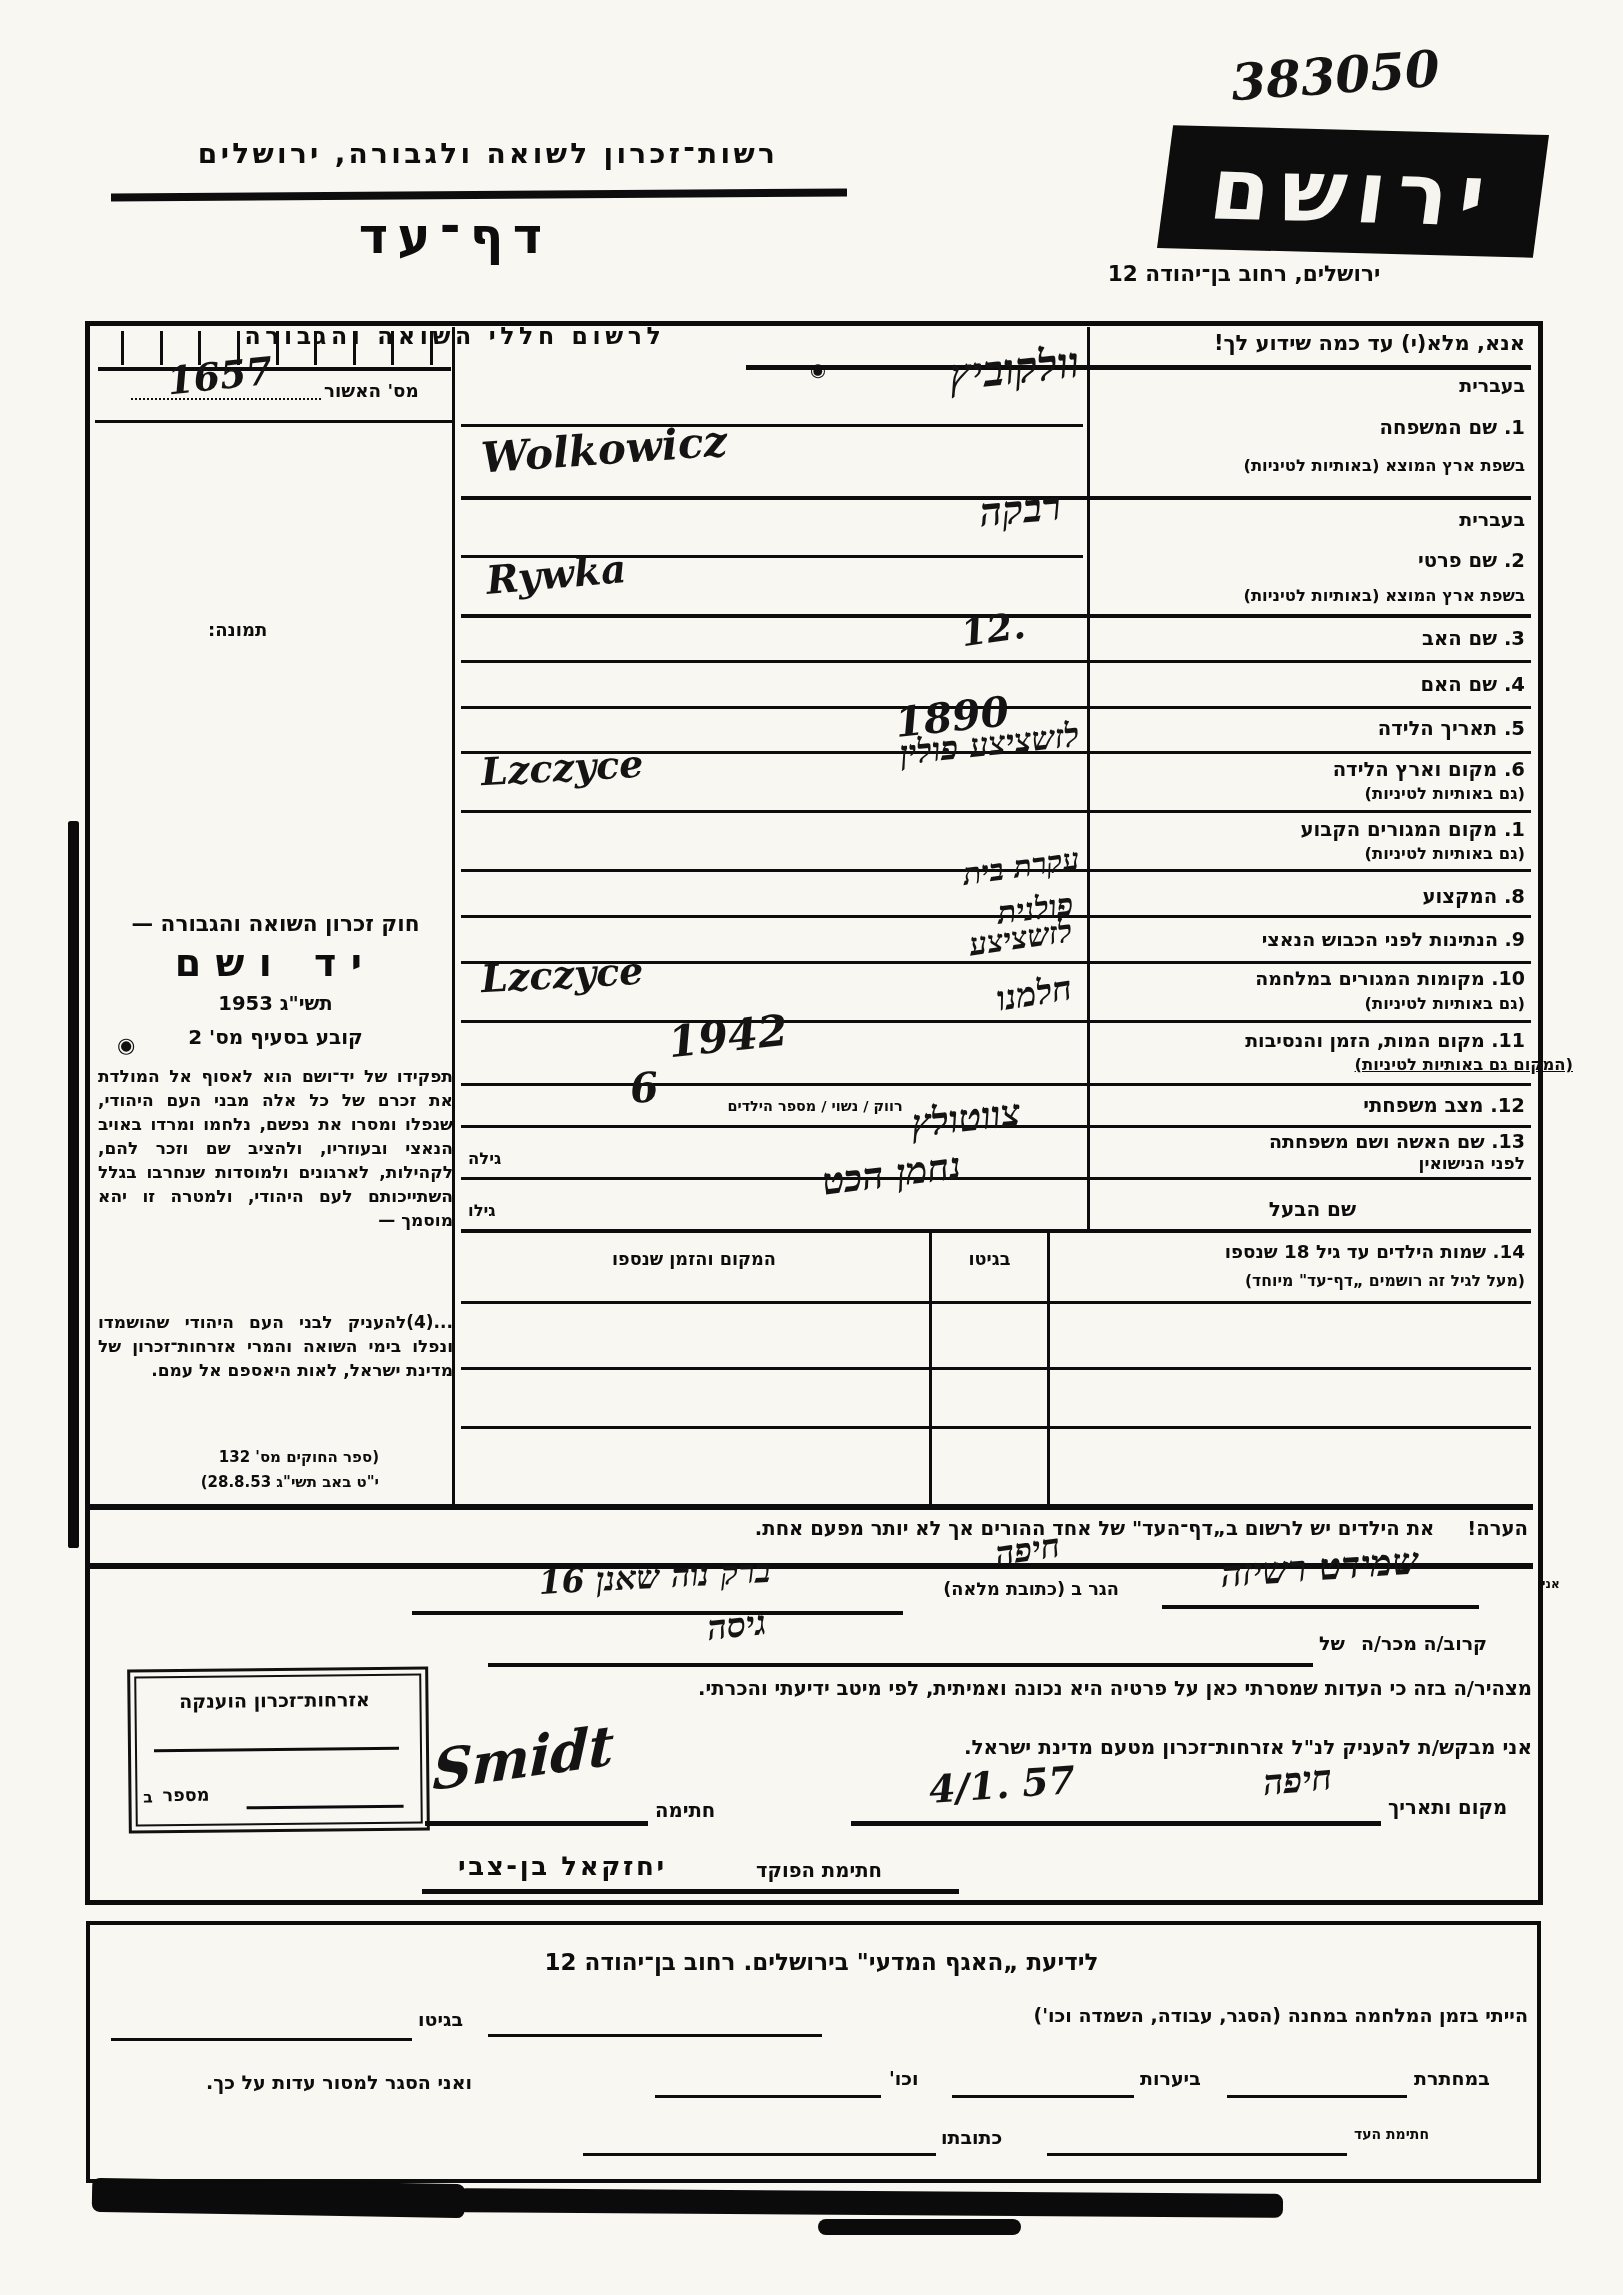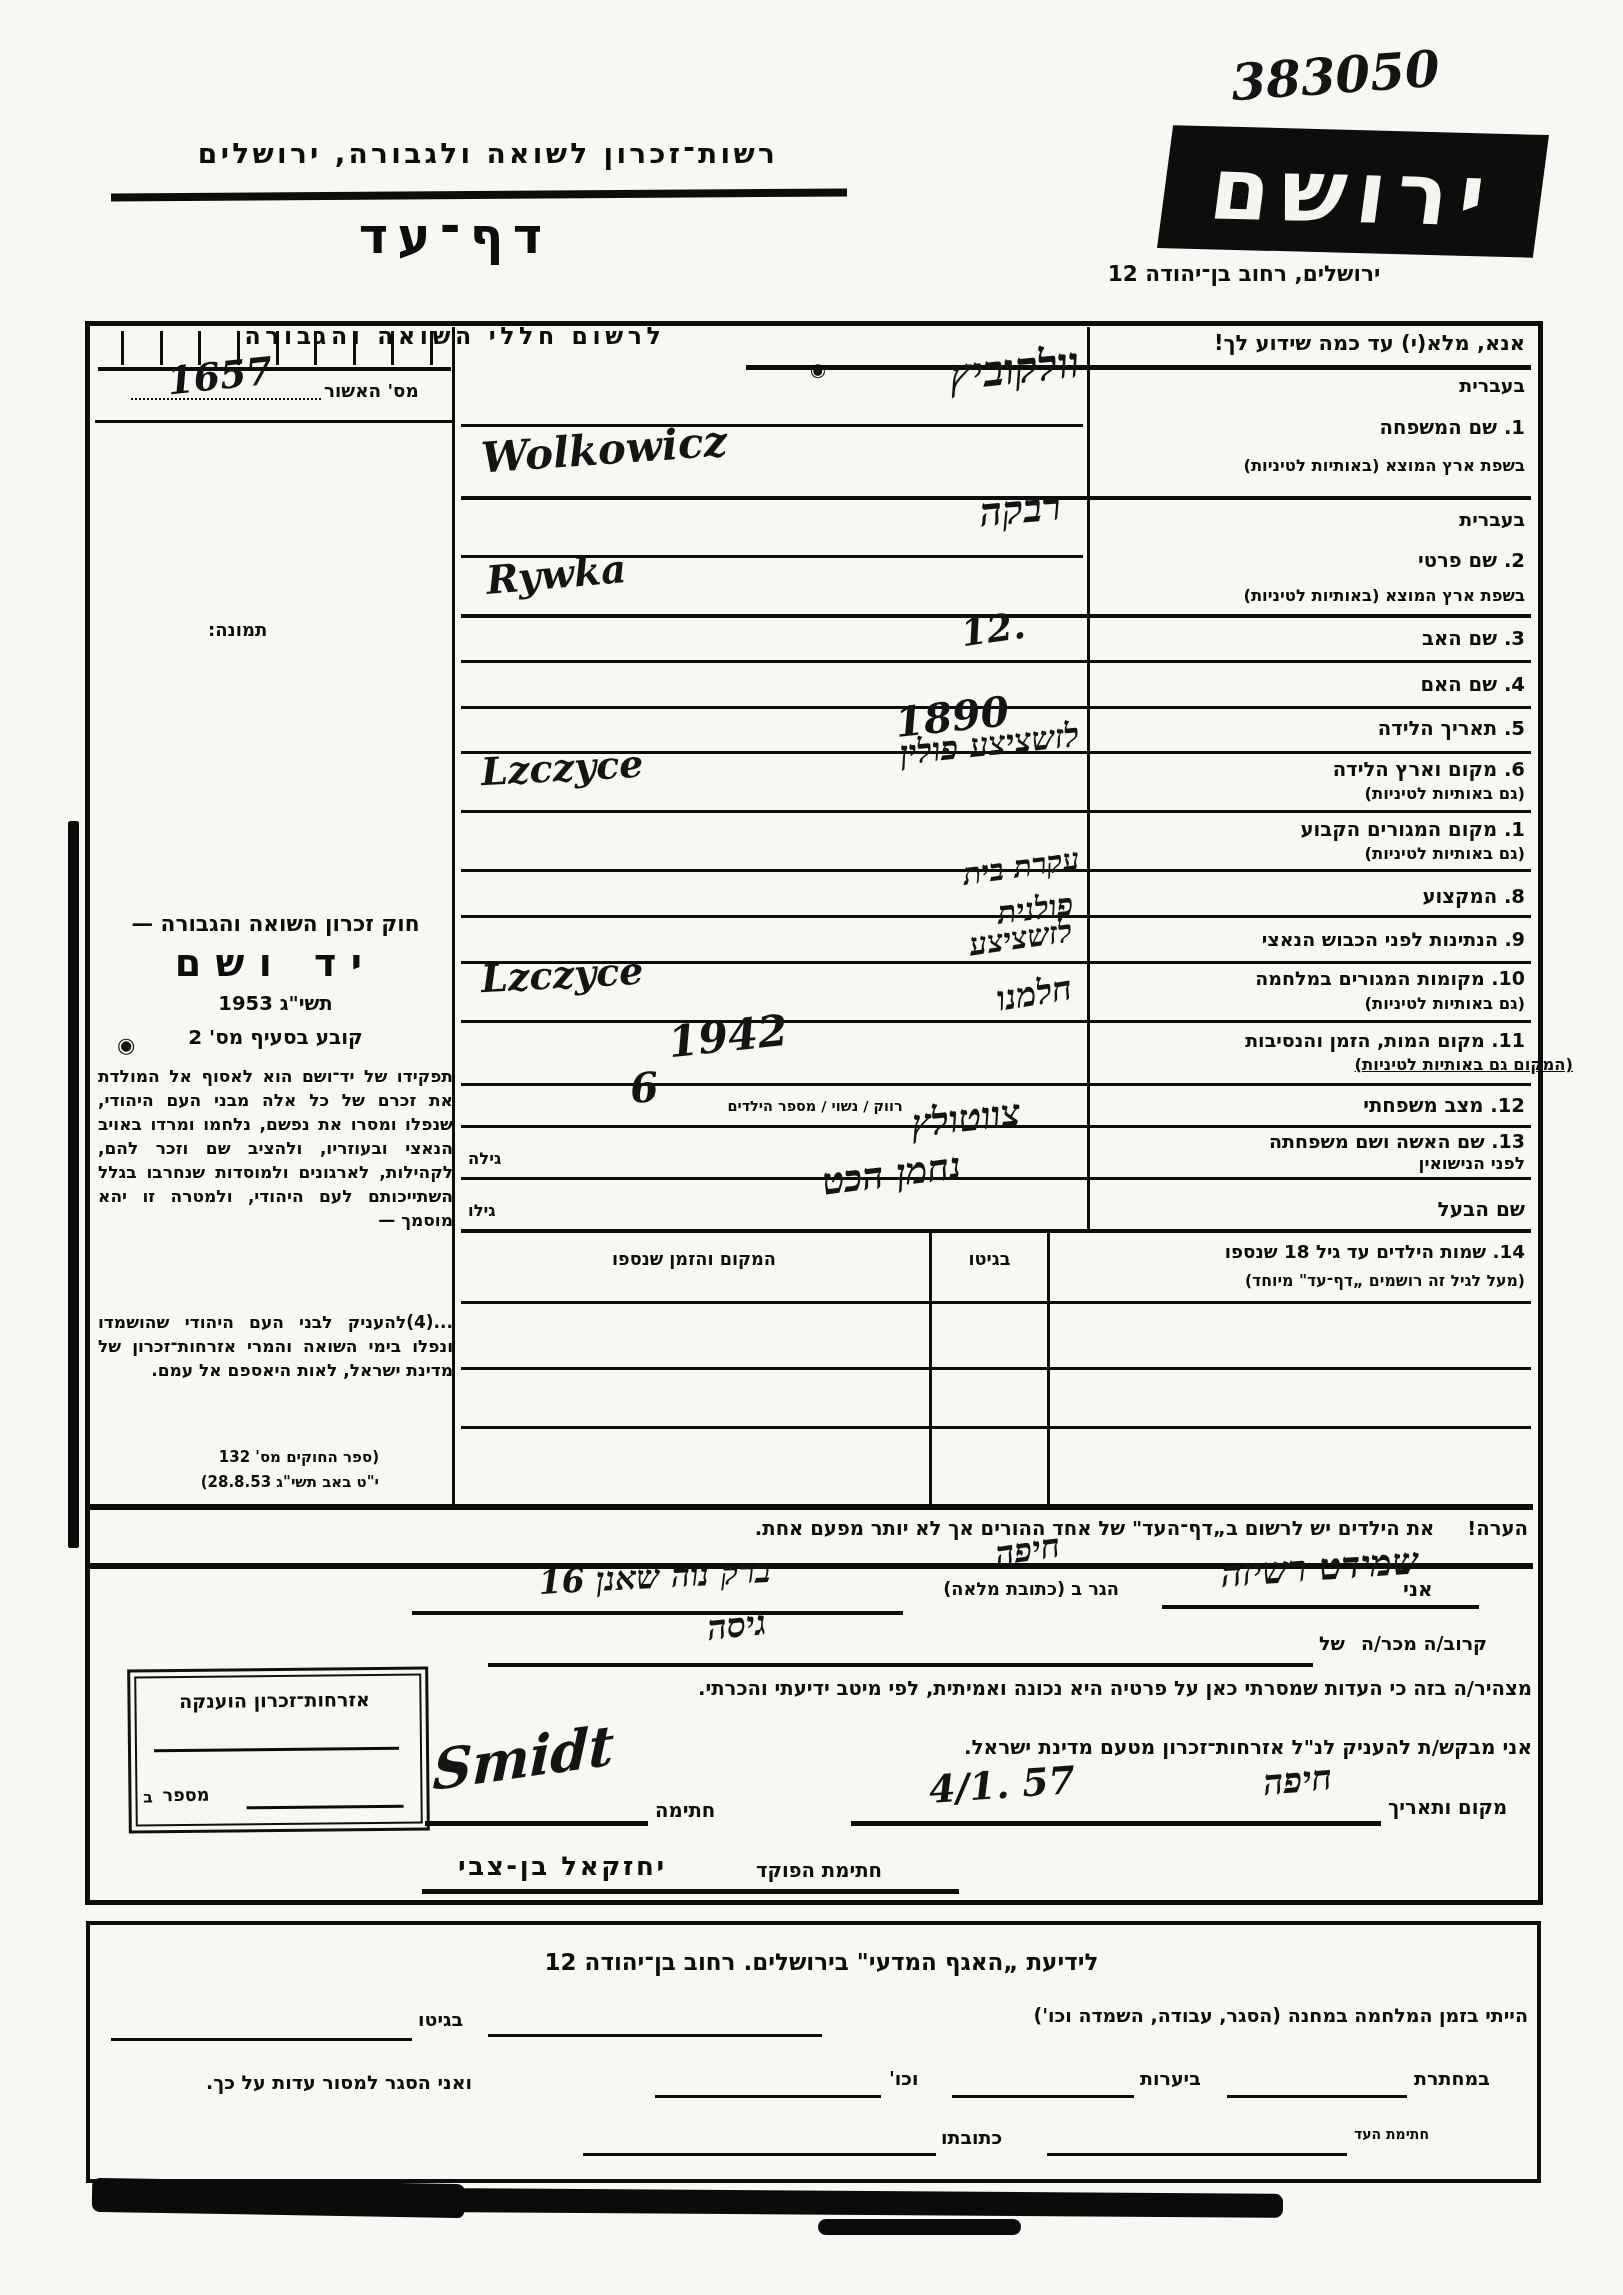--- a/index.html
+++ b/index.html
@@ -117,21 +117,21 @@
   <div class="abs t rt" style="left:1100px;top:967px;width:425px;font-size:19px;">10. מקומות המגורים במלחמה</div>
   <div class="abs t rt" style="left:1100px;top:994px;width:425px;font-size:16.4px;">(גם באותיות לטיניות)</div>
 
   <div class="abs t rt" style="left:1100px;top:1029px;width:425px;font-size:19px;">11. מקום המות, הזמן והנסיבות</div>
   <div class="abs t rt" style="left:1148px;top:1055px;width:425px;font-size:16.4px;text-decoration:underline;">(המקום גם באותיות לטיניות)</div>
 
   <div class="abs t rt" style="left:1100px;top:1094px;width:425px;font-size:19.6px;">12. מצב משפחתי</div>
 
   <div class="abs t rt" style="left:1100px;top:1130px;width:425px;font-size:19px;">13. שם האשה ושם משפחתה</div>
   <div class="abs t rt" style="left:1100px;top:1153px;width:425px;font-size:17px;">לפני הנישואין</div>
-  <div class="abs t rt" style="left:1100px;top:1197px;width:425px;font-size:20px;">שם הבעל</div>
+  <div class="abs t rt" style="left:1100px;top:1197px;width:425px;font-size:20px;text-align:center;">שם הבעל</div>
 
   <div class="abs t" style="left:468px;top:1149px;font-size:16.4px;">גילה</div>
   <div class="abs t" style="left:468px;top:1201px;font-size:16.4px;">גילו</div>
 
   <div class="abs t ctr" style="left:681px;top:1098px;width:268px;font-size:14.4px;">רווק / נשוי / מספר הילדים</div>
 
   <div class="hw" style="left:766px;top:353px;width:314px;text-align:right;font-size:43px;transform:rotate(-6deg);">וולקוביץ</div>
   <div class="hwl" style="left:481px;top:425px;font-size:42px;transform:rotate(-4deg);">Wolkowicz</div>
   <div class="hw" style="left:838px;top:492px;width:223px;text-align:right;font-size:39px;transform:rotate(-5deg);">רבקה</div>
   <div class="hwl" style="left:486px;top:551px;font-size:39px;transform:rotate(-5deg);">Rywka</div>
@@ -158,21 +158,21 @@
   <div class="rule" style="left:461px;top:1301px;width:1070px;height:2.6px;"></div>
   <div class="rule" style="left:461px;top:1367px;width:1070px;height:2.6px;"></div>
   <div class="rule" style="left:461px;top:1426px;width:1070px;height:2.6px;"></div>
 
   <div class="rule" style="left:86px;top:1504px;width:1447px;height:5.9px;"></div>
   <div class="abs t rt" style="left:445px;top:1517px;width:1083px;font-size:19.6px;">
     <span>הערה!</span><span style="display:inline-block;width:33px;"></span><span>את הילדים יש לרשום ב„דף־העד" של אחד ההורים אך לא יותר מפעם אחת.</span>
   </div>
   <div class="rule" style="left:86px;top:1563px;width:1447px;height:5.9px;"></div>
 
-  <div class="abs t" style="left:1403px;top:1577px;font-size:20px;">אני</div>
+  <div class="abs t" style="left:1542px;top:1577px;font-size:12px;">אני</div>
   <div class="hw" style="left:1159px;top:1545px;width:321px;text-align:center;font-size:37px;transform:rotate(-4deg);">שמידט רשיזה</div>
   <div class="rule" style="left:1162px;top:1605px;width:317px;height:3.9px;"></div>
   <div class="abs t ctr" style="left:910px;top:1579px;width:242px;font-size:17.7px;">הגר ב (כתובת מלאה)</div>
   <div class="hw" style="left:995px;top:1530px;font-size:33px;transform:rotate(-8deg);">חיפה</div>
   <div class="hw" style="left:406px;top:1557px;width:497px;text-align:center;font-size:33px;transform:rotate(-3deg);">ברק נוה שאנן 16</div>
   <div class="rule" style="left:412px;top:1611px;width:491px;height:3.9px;"></div>
 
   <div class="abs t" style="left:1361px;top:1632px;font-size:19px;">קרוב/ה מכר/ה</div>
   <div class="abs t" style="left:1319px;top:1632px;font-size:19px;">של</div>
   <div class="hw" style="left:707px;top:1605px;font-size:34px;transform:rotate(-6deg);">גיסה</div>

